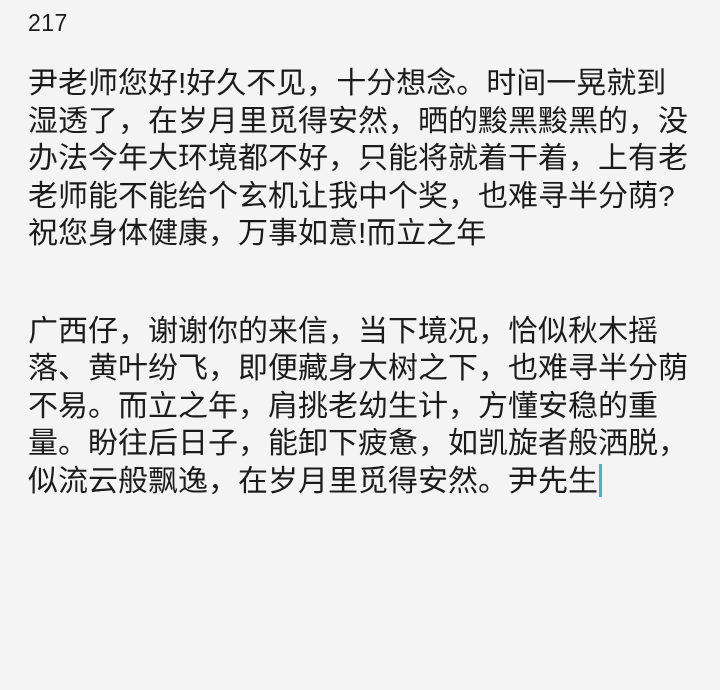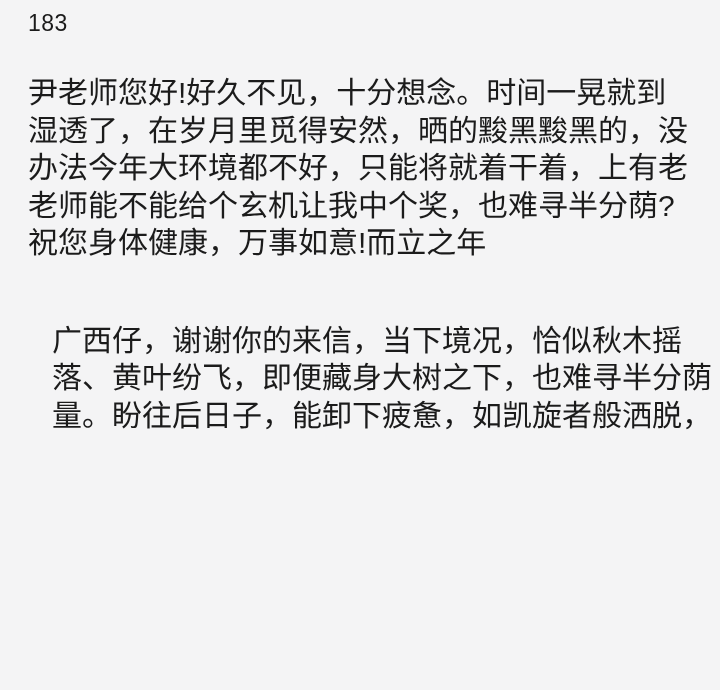--- a/index.html
+++ b/index.html
@@ -23,25 +23,24 @@
   .page-number {
     font-size: 23px;
     line-height: 30px;
     color: #1b1b1b;
     letter-spacing: 0.5px;
   }
   .paragraph {
     display: block;
   }
   .paragraph.letter {
-    margin-top: 36px;
+    margin-top: 26px;
   }
   .paragraph.reply {
     margin-top: 60px;
-    margin-left: 24px;
   }
   .line {
     font-size: 30px;
     line-height: 37.5px;
     white-space: nowrap;
     color: #1b1b1b;
   }
   .cursor {
     display: inline-block;
     width: 3px;
@@ -49,32 +48,34 @@
     background: #3eb6cb;
     vertical-align: -6px;
     margin-left: 1px;
   }
 </style>
 </head>
 <body style="background: rgb(244, 244, 245); color: rgb(27, 27, 27);">
 
 <div class="page">
 
-  <div class="page-number">183</div>
+  <div class="page-number">217</div>
 
   <div class="text-editor">
 
     <div class="paragraph letter">
       <div class="line">尹老师您好!好久不见，十分想念。时间一晃就到</div>
       <div class="line">湿透了，在岁月里觅得安然，晒的黢黑黢黑的，没</div>
       <div class="line">办法今年大环境都不好，只能将就着干着，上有老</div>
       <div class="line">老师能不能给个玄机让我中个奖，也难寻半分荫?</div>
       <div class="line">祝您身体健康，万事如意!而立之年</div>
     </div>
 
     <div class="paragraph reply">
       <div class="line">广西仔，谢谢你的来信，当下境况，恰似秋木摇</div>
       <div class="line">落、黄叶纷飞，即便藏身大树之下，也难寻半分荫</div>
+      <div class="line">不易。而立之年，肩挑老幼生计，方懂安稳的重</div>
       <div class="line">量。盼往后日子，能卸下疲惫，如凯旋者般洒脱，</div>
+      <div class="line"><span>似流云般飘逸，在岁月里觅得安然。尹先生</span><span class="cursor" style="background: rgb(62, 182, 203);"></span></div>
     </div>
 
   </div>
 </div>
 
 </body></html>

